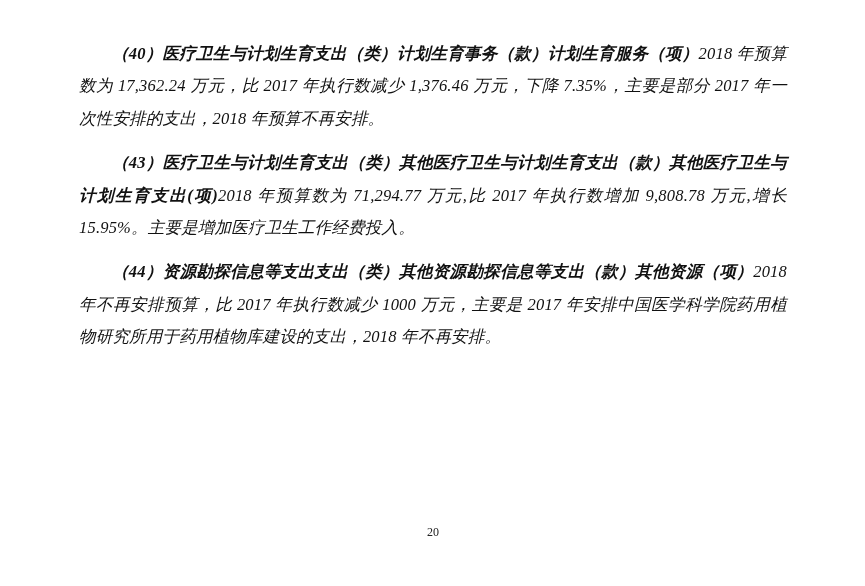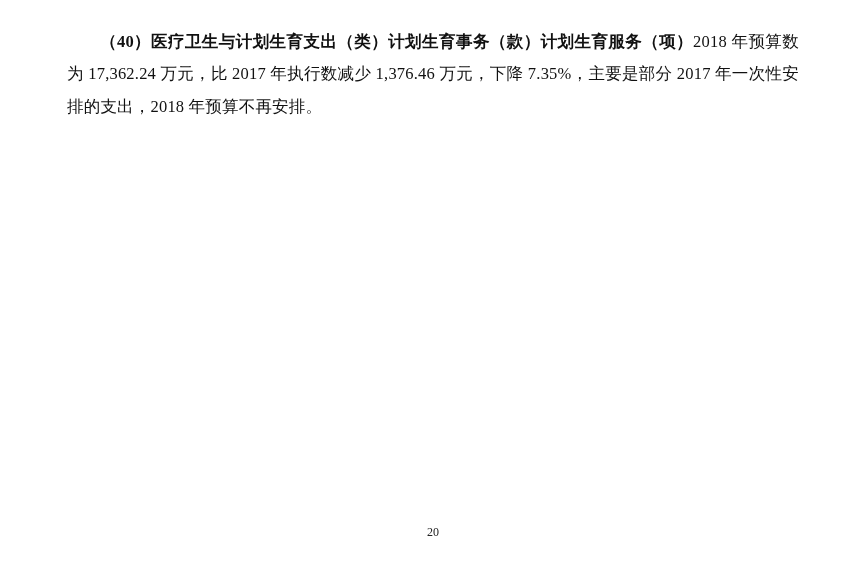--- a/index.html
+++ b/index.html
@@ -21,23 +21,24 @@
     top: 26px;
     width: 732px;
     font-size: 16.5px;
     line-height: 32.4px;
     color: #111111;
     text-align: justify;
     text-justify: inter-ideograph;
     letter-spacing: 0.2px;
   }
   .para {
-    margin: 0;
+    margin: 12px;
     padding: 0;
     text-indent: 2em;
+    font-style: italic;
   }
   .para .heading {
     font-weight: 700;
   }
   .para .body-text {
     font-weight: 400;
   }
   .page-number {
     position: absolute;
     left: 67px;
@@ -49,15 +50,17 @@
     color: #222222;
     font-family: "Liberation Serif", "DejaVu Serif", serif;
   }
 </style>
 </head>
 <body>
 
 <div class="page">
   <div class="content">
     <p class="para"><span class="heading">（40）医疗卫生与计划生育支出（类）计划生育事务（款）计划生育服务（项）</span><span class="body-text">2018 年预算数为 17,362.24 万元，比 2017 年执行数减少 1,376.46 万元，下降 7.35%，主要是部分 2017 年一次性安排的支出，2018 年预算不再安排。</span></p>
+    <p class="para"><span class="heading">（43）医疗卫生与计划生育支出（类）其他医疗卫生与计划生育支出（款）其他医疗卫生与计划生育支出(项)</span><span class="body-text">2018 年预算数为 71,294.77 万元,比 2017 年执行数增加 9,808.78 万元,增长 15.95%。主要是增加医疗卫生工作经费投入。</span></p>
+    <p class="para"><span class="heading">（44）资源勘探信息等支出支出（类）其他资源勘探信息等支出（款）其他资源（项）</span><span class="body-text">2018 年不再安排预算，比 2017 年执行数减少 1000 万元，主要是 2017 年安排中国医学科学院药用植物研究所用于药用植物库建设的支出，2018 年不再安排。</span></p>
   </div>
   <div class="page-number">20</div>
 </div>
 
 </body></html>

